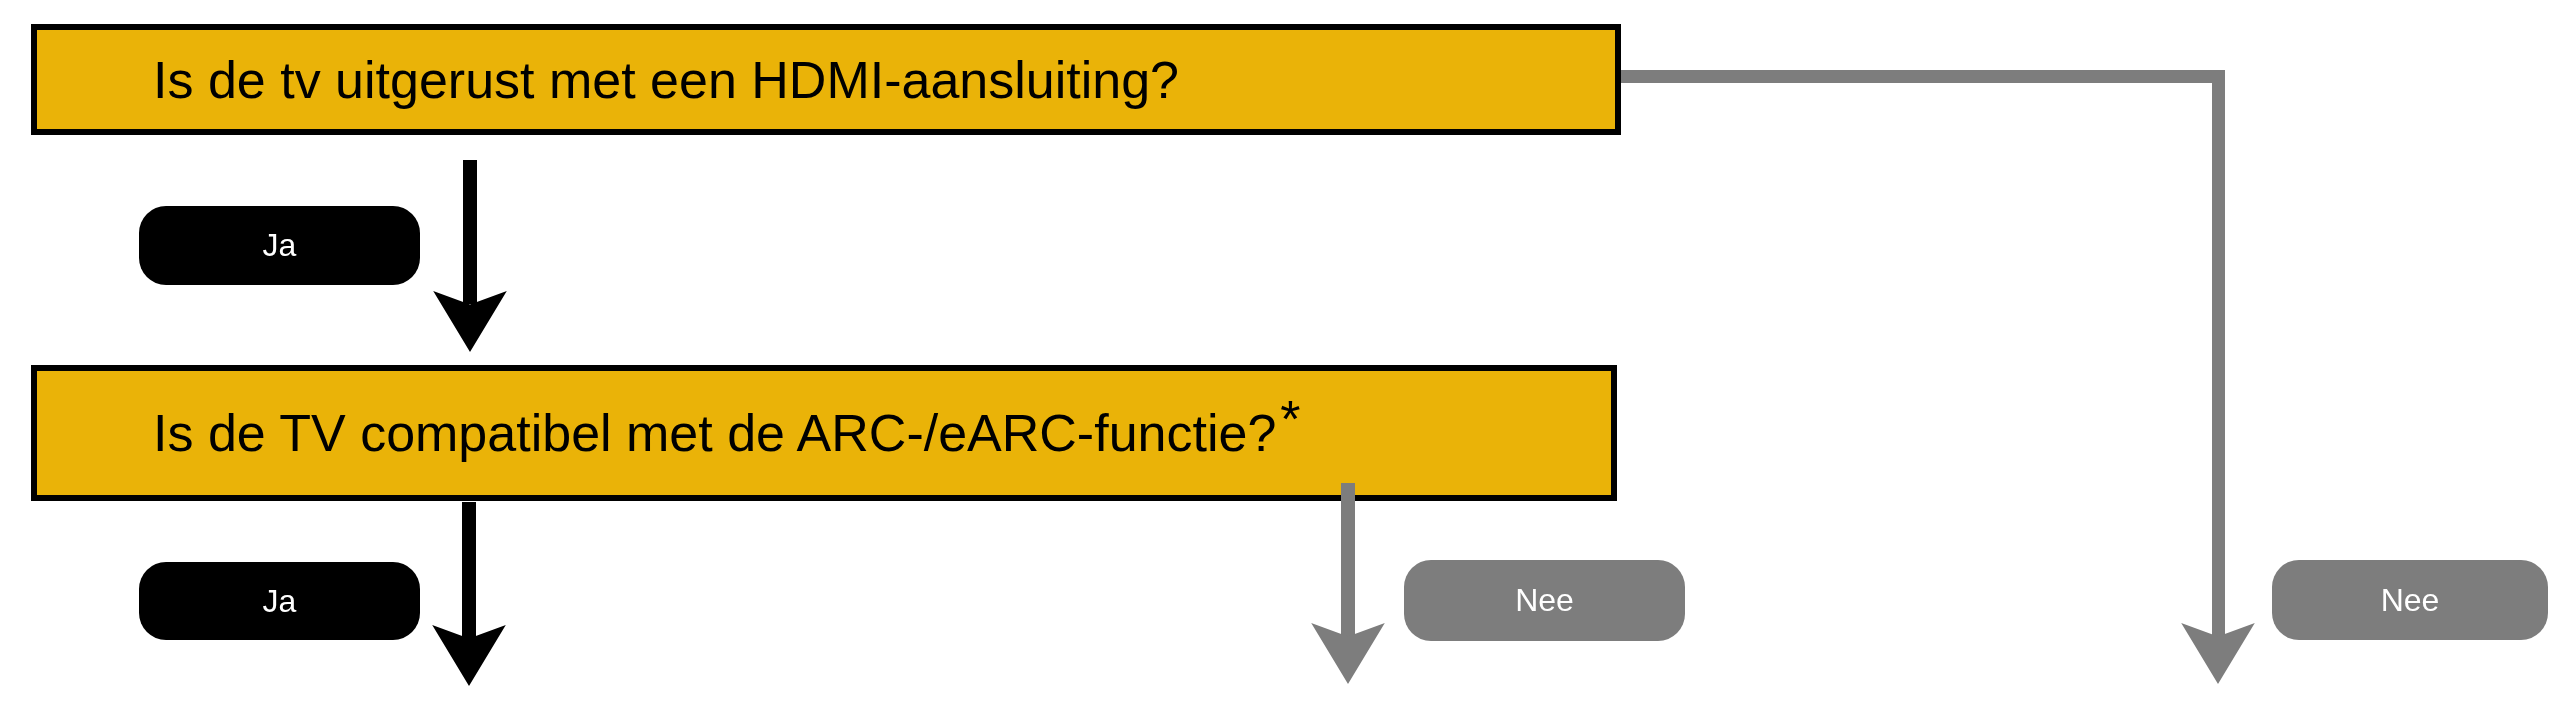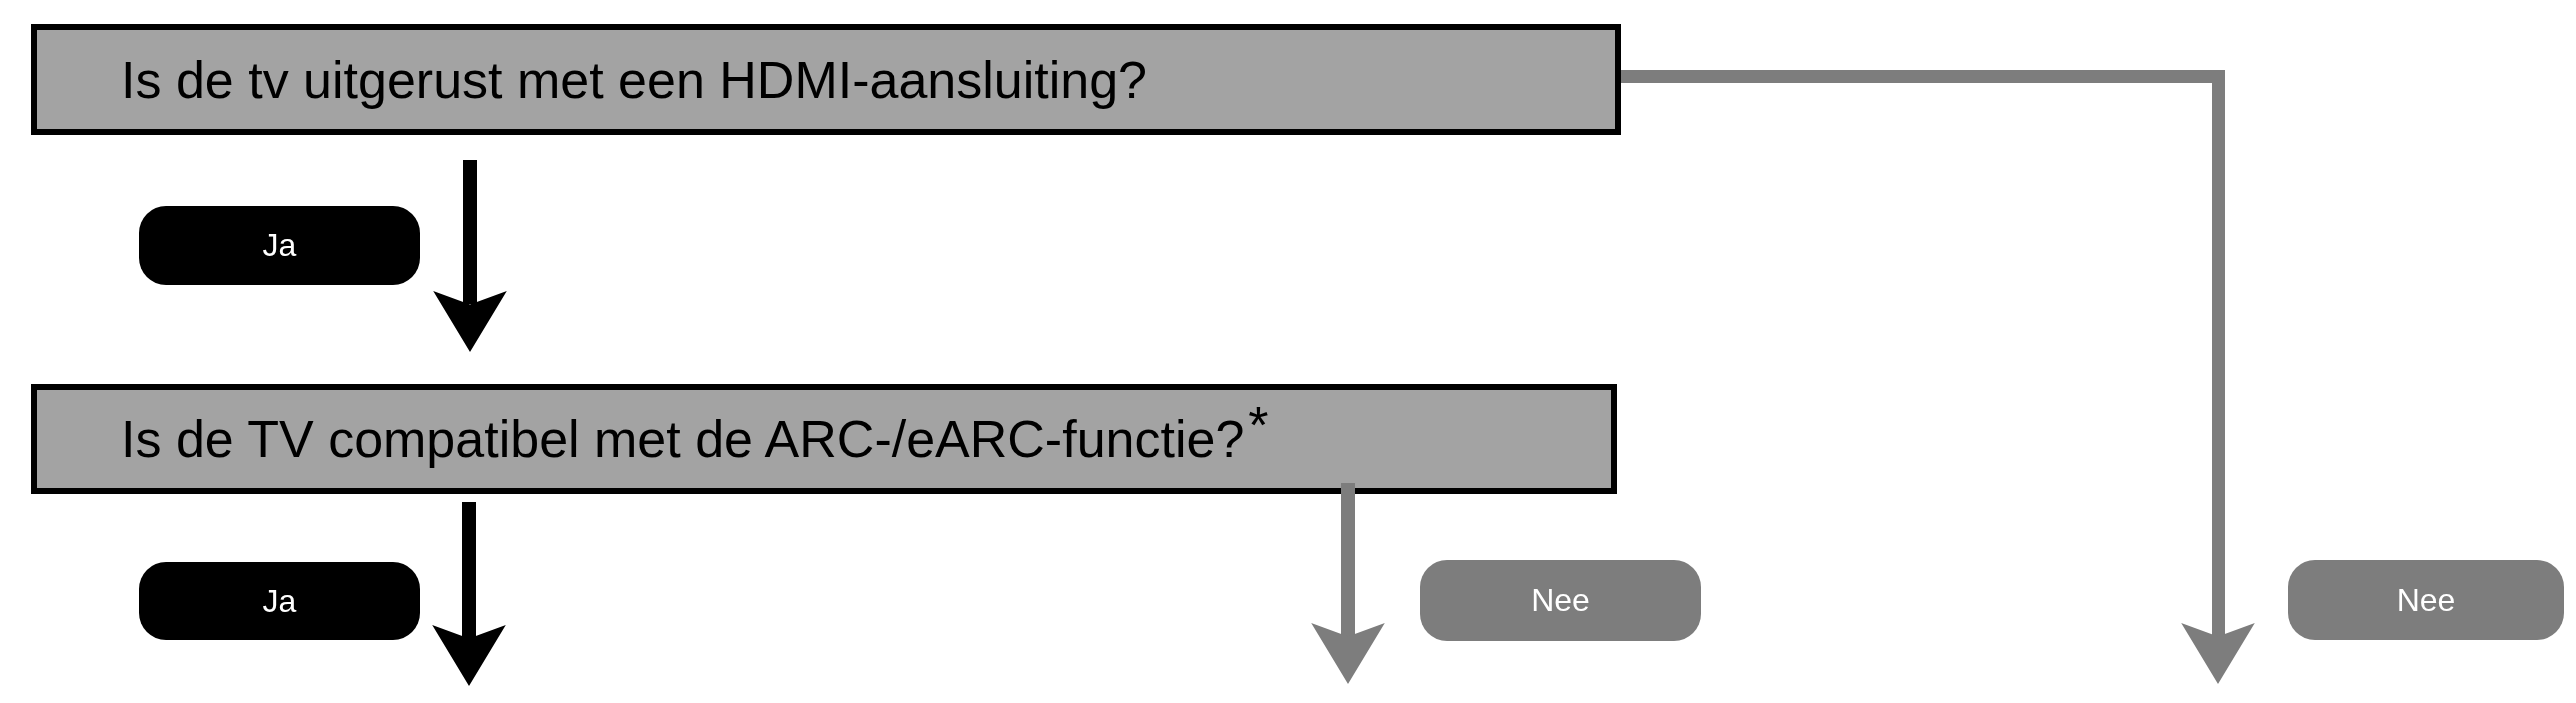--- a/index.html
+++ b/index.html
@@ -12,47 +12,47 @@
     position: relative;
     width: 2576px;
     height: 704px;
     background: #ffffff;
     overflow: hidden;
   }
   .qbox {
     position: absolute;
     box-sizing: border-box;
     border: 6.8px solid #000000;
-    background: #a3a3a3;
+    background: #eab308;
     display: flex;
     align-items: center;
-    padding-left: 84px;
+    padding-left: 116px;
     font-size: 52px;
     color: #000000;
     white-space: nowrap;
   }
   #q1 { left: 31px; top: 24px; width: 1590px; height: 111px; }
-  #q2 { left: 31px; top: 384px; width: 1586px; height: 110px; }
+  #q2 { left: 31px; top: 365px; width: 1586px; height: 136px; }
   .sup-marker {
     position: relative;
     top: -13.6px;
     font-size: 52px;
     margin-left: 3.9px;
   }
   .pill {
     position: absolute;
     border-radius: 27px;
     display: flex;
     align-items: center;
     justify-content: center;
     font-size: 32px;
     color: #ffffff;
   }
   .pill.black { background: #000000; }
-  .pill.gray  { background: #7d7d7d; margin-left: 16px; }
+  .pill.gray  { background: #7d7d7d; }
   #ja1  { left: 139px;  top: 206px; width: 281px; height: 79px; }
   #ja2  { left: 139px;  top: 562px; width: 281px; height: 78px; }
   #nee1 { left: 1404px; top: 560px; width: 281px; height: 81px; }
   #nee2 { left: 2272px; top: 560px; width: 276px; height: 80px; }
   .shaft { position: absolute; }
   .shaft.black { background: #000000; }
   .shaft.gray  { background: #7d7d7d; }
   #shaft-black-1 { left: 463px;  top: 160px; width: 13.6px; height: 144px; }
   #shaft-black-2 { left: 462px;  top: 502px; width: 13.6px; height: 137px; }
   #shaft-gray-1  { left: 1341px; top: 483px; width: 13.6px; height: 154px; }

